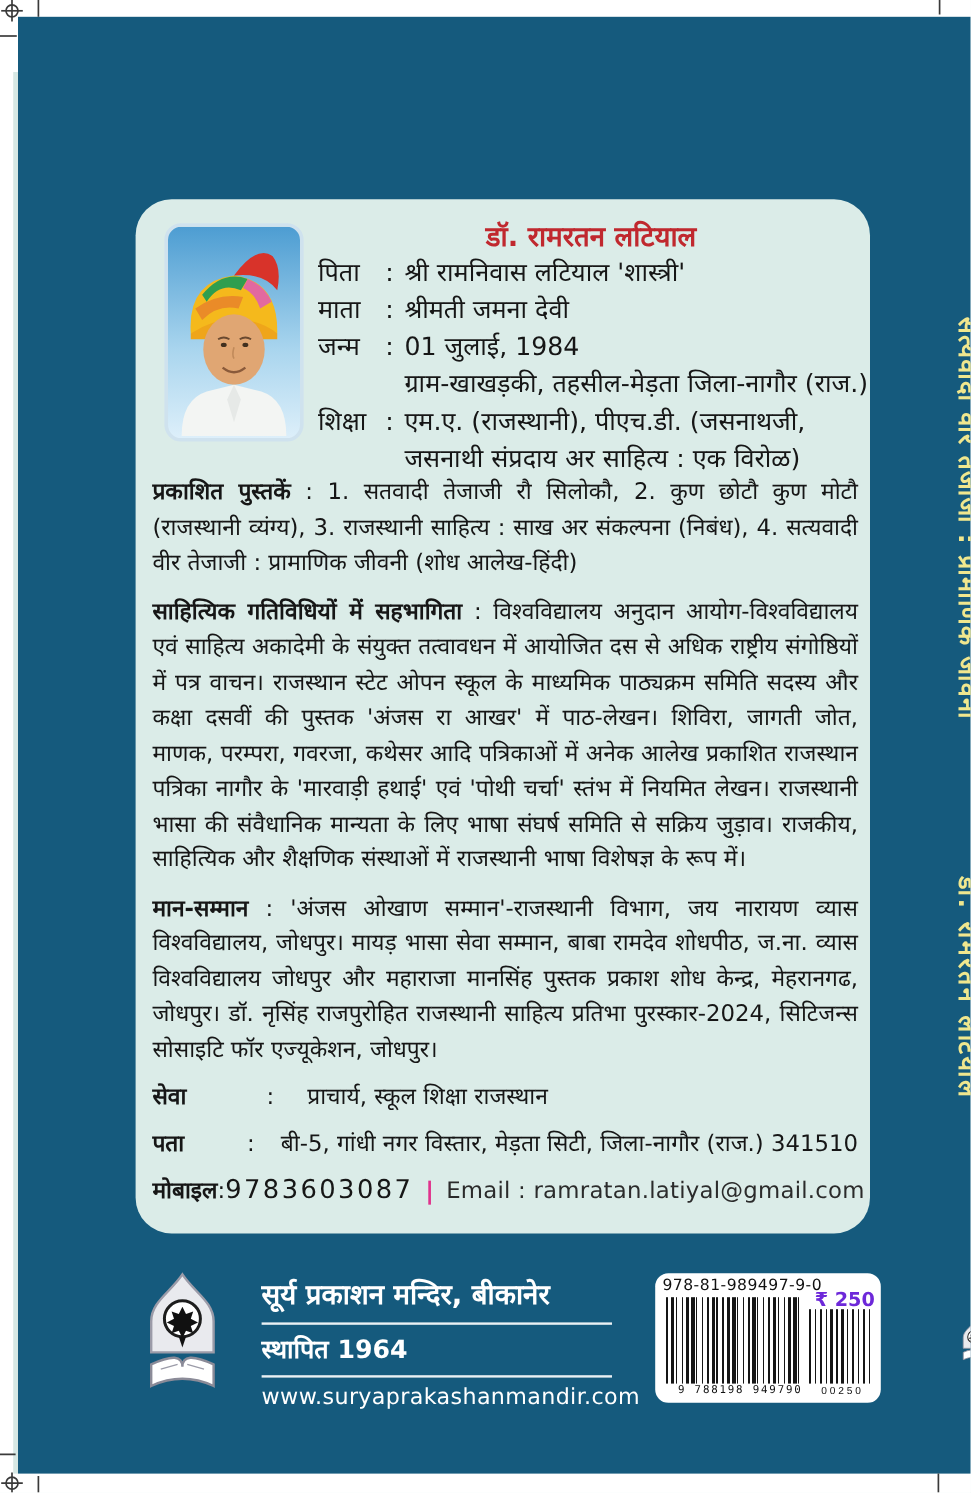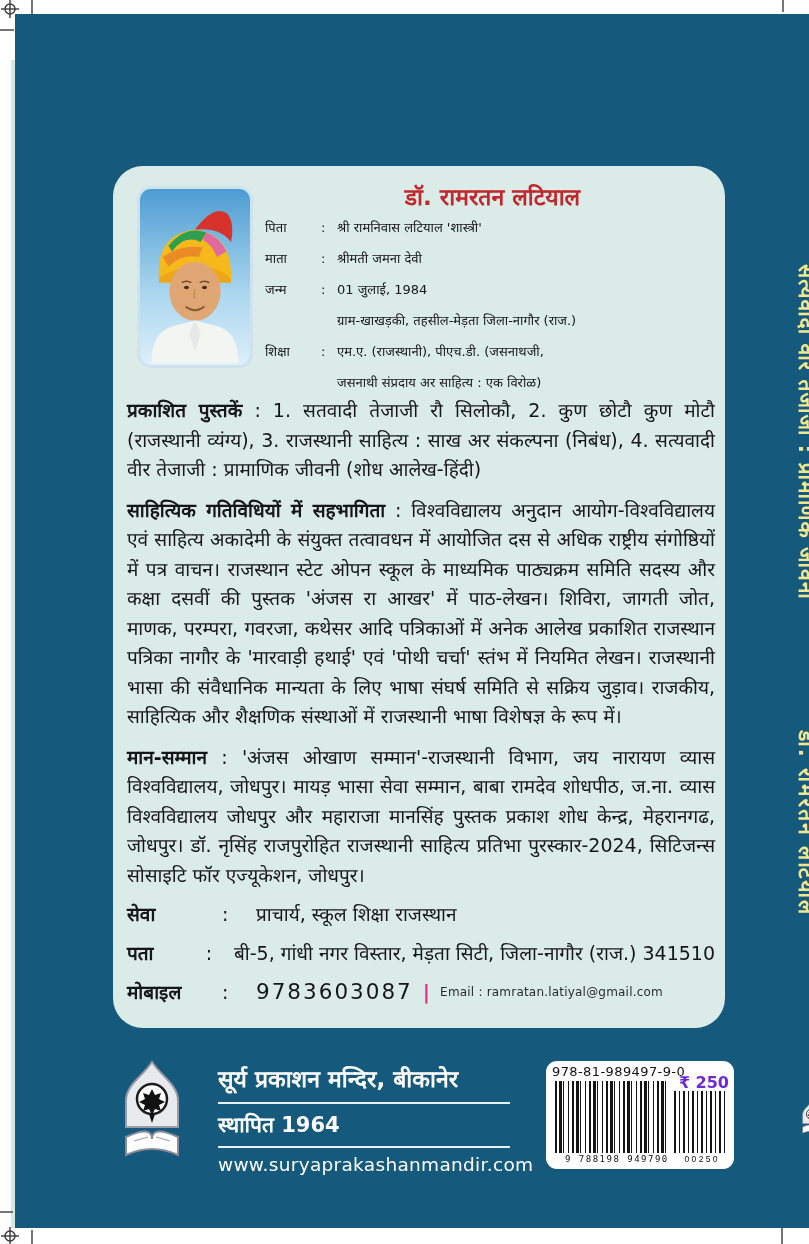--- a/index.html
+++ b/index.html
@@ -26,36 +26,36 @@
 
   .photo { position:absolute; left:24px; top:20px; width:116px; height:182px;
     border-radius:14px; border:3px solid #cfe2ee; overflow:hidden;
     background:linear-gradient(#4d9dd2, #a9d5ee 58%, #ddeffa); }
   .photo svg { display:block; width:100%; height:100%; }
 
   .panel-title { position:absolute; left:152px; top:14px; width:455px; text-align:center;
     font-size:23px; font-weight:bold; color:#c0282e; }
 
   .bio-block { position:absolute; left:152px; top:46px; width:470px; }
-  .bio-row { display:flex; gap:6px; font-size:13px; line-height:31px; white-space:nowrap; }
+  .bio-row { display:flex; gap:6px; font-size:21px; line-height:31px; white-space:nowrap; }
   .bio-label { min-width:50px; }
   .bio-colon { width:10px; }
 
   .para-block { position:absolute; left:14px; top:230px; width:588px; }
   .para { font-size:19px; line-height:29.5px; text-align:justify; margin-bottom:11px; }
   .para .lead { font-weight:bold; }
 
   .detail-block { position:absolute; left:14px; top:724px; width:588px; }
   .detail-row { display:flex; font-size:19px; line-height:30px; margin-top:9px; white-space:nowrap; }
   .detail-label { width:95px; font-weight:bold; }
   .detail-colon { width:34px; }
   .mobile-row { align-items:center; }
   .mobile-number { font-size:21.5px; letter-spacing:2px; }
   .mobile-sep { color:#e0328c; font-weight:bold; margin:0 10px; font-size:20px; }
-  .mobile-email { font-size:12px; color:#2b2b2b; letter-spacing:0.2px; }
+  .mobile-email { font-size:19px; color:#2b2b2b; letter-spacing:0.2px; }
 
   
   .pub-logo { position:absolute; left:103px; top:1045px; width:68px; height:106px; }
   .pub-text { position:absolute; left:203px; top:1048px; width:300px; color:#ffffff; }
   .pub-name { font-size:23px; font-weight:bold; white-space:nowrap; }
   .pub-rule { width:292px; height:0; border-top:2px solid #e9f1f4; margin:8px 0 6px 0; }
   .pub-est { font-size:21px; font-weight:bold; }
   .pub-site { font-size:18.5px; letter-spacing:0.3px; }
 
   

